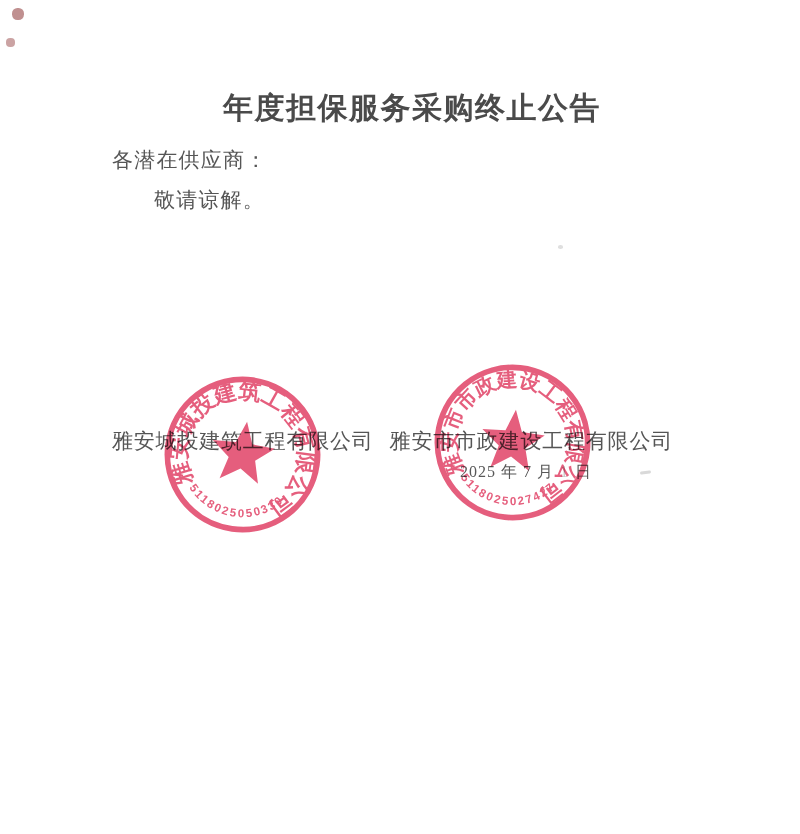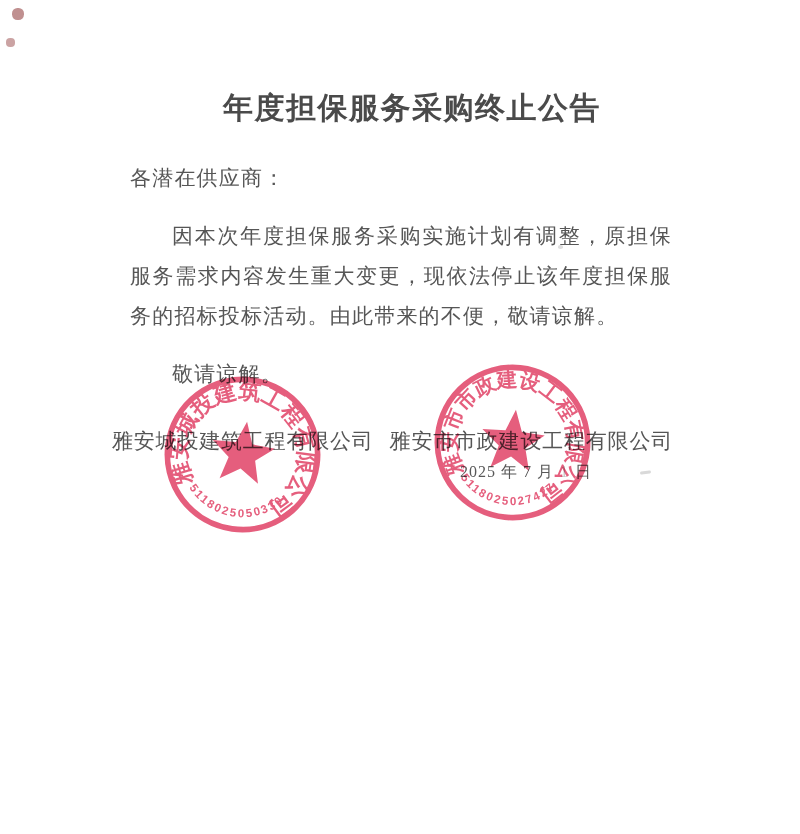--- a/index.html
+++ b/index.html
@@ -13,21 +13,21 @@
     position:absolute;top:76px;left:0;width:100%;
     text-align:center;font-size:30px;font-weight:700;
     letter-spacing:1.5px;color:#4a4a4a;margin:12px;
   }
 
   .doc-body{
     position:absolute;top:140px;left:112px;width:578px;
     font-size:21px;line-height:40px;letter-spacing:1.2px;
     color:#565656;text-align:justify;
   }
-  .doc-body p{margin:18px;}
+  .doc-body p{margin:0;}
   .doc-body p.indent{text-indent:2em;}
 
   .signature-line{
     position:absolute;top:427px;left:112px;width:600px;
     font-size:21px;letter-spacing:0.8px;color:#555555;
     display:flex;gap:16px;white-space:nowrap;
   }
   .date-line{
     position:absolute;top:462px;left:460px;
     font-size:16px;letter-spacing:1px;color:#585858;white-space:nowrap;
@@ -60,21 +60,20 @@
 </style>
 </head>
 <body>
 
 <div class="page">
 
   <h1 class="doc-title">年度担保服务采购终止公告</h1>
 
   <div class="doc-body">
     <p>各潜在供应商：</p>
-    <p class="indent">因本次年度担保服务采购实施计划有调整，原担保服务需求内容发生重大变更，现依法停止该年度担保服务的招标投标活动。由此带来的不便，敬请谅解。</p>
     <p class="indent">敬请谅解。</p>
   </div>
 
   <div class="signature-line">
     <span>雅安城投建筑工程有限公司</span>
     <span>雅安市市政建设工程有限公司</span>
   </div>
 
   <div class="date-line">
     <span>2025 年 7 月</span><span class="date-day">1</span><span>日</span>

